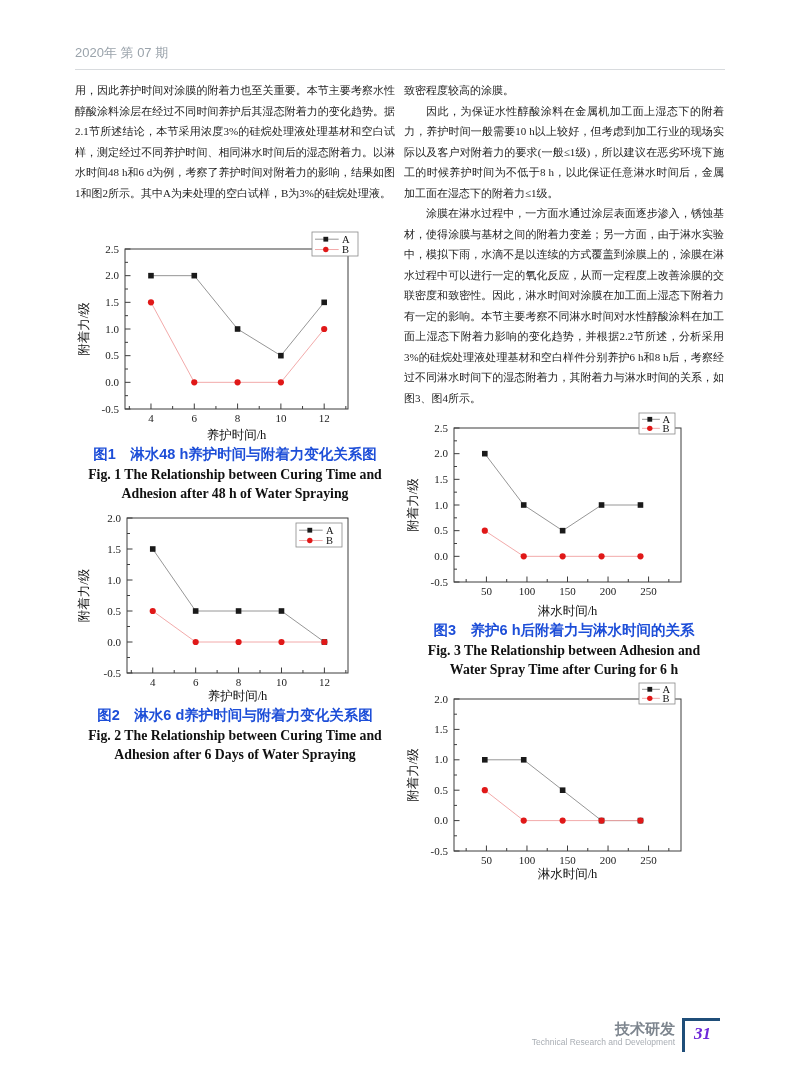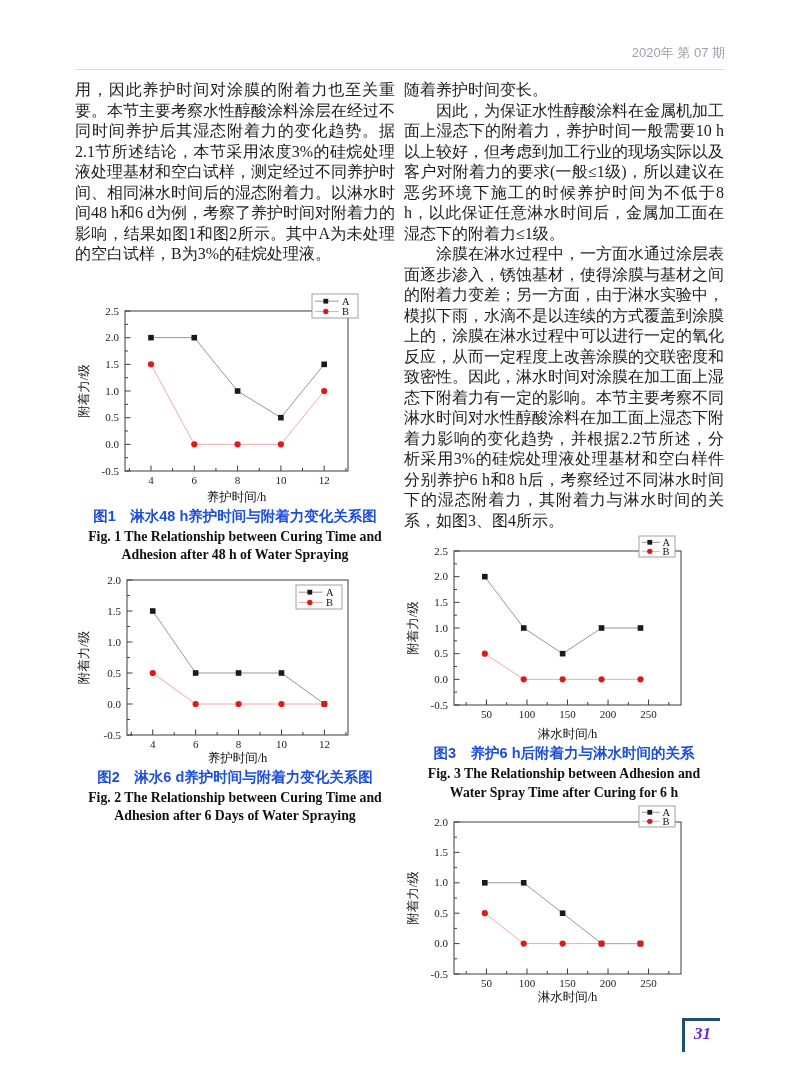--- a/index.html
+++ b/index.html
@@ -1,24 +1,24 @@
 <!DOCTYPE html>
 <html><head>
 <meta charset="utf-8">
 <style>
   html,body{margin:0;padding:0;background:#ffffff;}
   .page{position:relative;width:794px;height:1077px;background:#fff;overflow:hidden;
         font-family:"Liberation Serif","DejaVu Serif",serif;color:#1c1c1c;}
-  .header{position:absolute;left:75px;top:44px;width:650px;display:flex;justify-content:flex-end;
+  .header{position:absolute;left:75px;top:44px;width:650px;display:flex;justify-content:space-between;
           align-items:flex-end;border-bottom:1px solid #d8dbde;padding-bottom:7px;
           font:13px "Liberation Sans","DejaVu Sans",sans-serif;color:#9aa3ab;}
   .col{position:absolute;top:80px;width:320px;}
   .col-left{left:75px;}
   .col-right{left:404px;}
-  p.body{margin:0;font-size:16px;line-height:20.5px;text-align:justify;}
+  p.body{margin:0;font-size:11px;line-height:20.5px;text-align:justify;}
   p.indent{text-indent:2em;font-family:Liberation Serif, serif;}
   .sec-heading{margin:4px 0 3px;font:600 15px "Liberation Sans","DejaVu Sans",sans-serif;color:#47684d;}
   figure{margin:0;}
   .fig1{margin-top:24px;}
   .fig2{margin-top:2px;}
   .fig3{margin-top:2px;}
   .fig4{margin-top:1px;}
   .p-after-fig{margin-top:5px;}
   .caption{text-align:center;margin:2px 0 2px;}
   .cap-cn{font:bold 14.5px "Liberation Sans","DejaVu Sans",sans-serif;line-height:21px;color:#1d4ed8;}
@@ -171,21 +171,21 @@
         </svg>
       <figcaption class="caption">
         <div class="cap-cn">图2　淋水6 d养护时间与附着力变化关系图</div>
         <div class="cap-en">Fig. 2   The Relationship between Curing Time and Adhesion after 6 Days of Water Spraying</div>
       </figcaption>
     </figure>
 
   </div>
 
   <div class="col col-right">
-    <p class="body">随着养护时间变长。</p>
+    <p class="body">致密程度较高的涂膜。</p>
     <p class="body indent">因此，为保证水性醇酸涂料在金属机加工面上湿态下的附着力，养护时间一般需要10 h以上较好，但考虑到加工行业的现场实际以及客户对附着力的要求(一般≤1级)，所以建议在恶劣环境下施工的时候养护时间为不低于8 h，以此保证任意淋水时间后，金属加工面在湿态下的附着力≤1级。</p>
     <p class="body indent">涂膜在淋水过程中，一方面水通过涂层表面逐步渗入，锈蚀基材，使得涂膜与基材之间的附着力变差；另一方面，由于淋水实验中，模拟下雨，水滴不是以连续的方式覆盖到涂膜上的，涂膜在淋水过程中可以进行一定的氧化反应，从而一定程度上改善涂膜的交联密度和致密性。因此，淋水时间对涂膜在加工面上湿态下附着力有一定的影响。本节主要考察不同淋水时间对水性醇酸涂料在加工面上湿态下附着力影响的变化趋势，并根据2.2节所述，分析采用3%的硅烷处理液处理基材和空白样件分别养护6 h和8 h后，考察经过不同淋水时间下的湿态附着力，其附着力与淋水时间的关系，如图3、图4所示。</p>
 
     <figure class="fig3">
       <svg width="320" height="208" viewBox="0 0 320 208">
           <rect x="50" y="18" width="227" height="154" fill="none" stroke="#3d3d3d" stroke-width="1"></rect>
           <line x1="82.42857142857142" y1="172" x2="82.42857142857142" y2="166.5" stroke="#3d3d3d" stroke-width="1"></line>
           <text x="82.42857142857142" y="185" text-anchor="middle" font-size="11" fill="#222">50</text>
           <line x1="122.96428571428572" y1="172" x2="122.96428571428572" y2="166.5" stroke="#3d3d3d" stroke-width="1"></line>
           <text x="122.96428571428572" y="185" text-anchor="middle" font-size="11" fill="#222">100</text>
@@ -304,16 +304,20 @@
           <rect x="243.4" y="5.9" width="4.8" height="4.8" fill="#1a1a1a"></rect>
           <text x="258.4" y="11.8" font-size="10.5" fill="#111">A</text>
           <line x1="238" y1="17.33" x2="255.88" y2="17.33" stroke="#f0a0a0" stroke-width="0.9"></line>
           <circle cx="245.8" cy="17.33" r="2.7" fill="#e01818"></circle>
           <text x="258.4" y="20.83" font-size="10.5" fill="#111">B</text>
         </svg>
     </figure>
   </div>
 
   <div class="footer">
+    <div class="footer-text">
+      <div class="footer-cn">技术研发</div>
+      <div class="footer-en">Technical Research and Development</div>
+    </div>
     <div class="page-num-box">31</div>
   </div>
 
 </div>
 
 </body></html>

